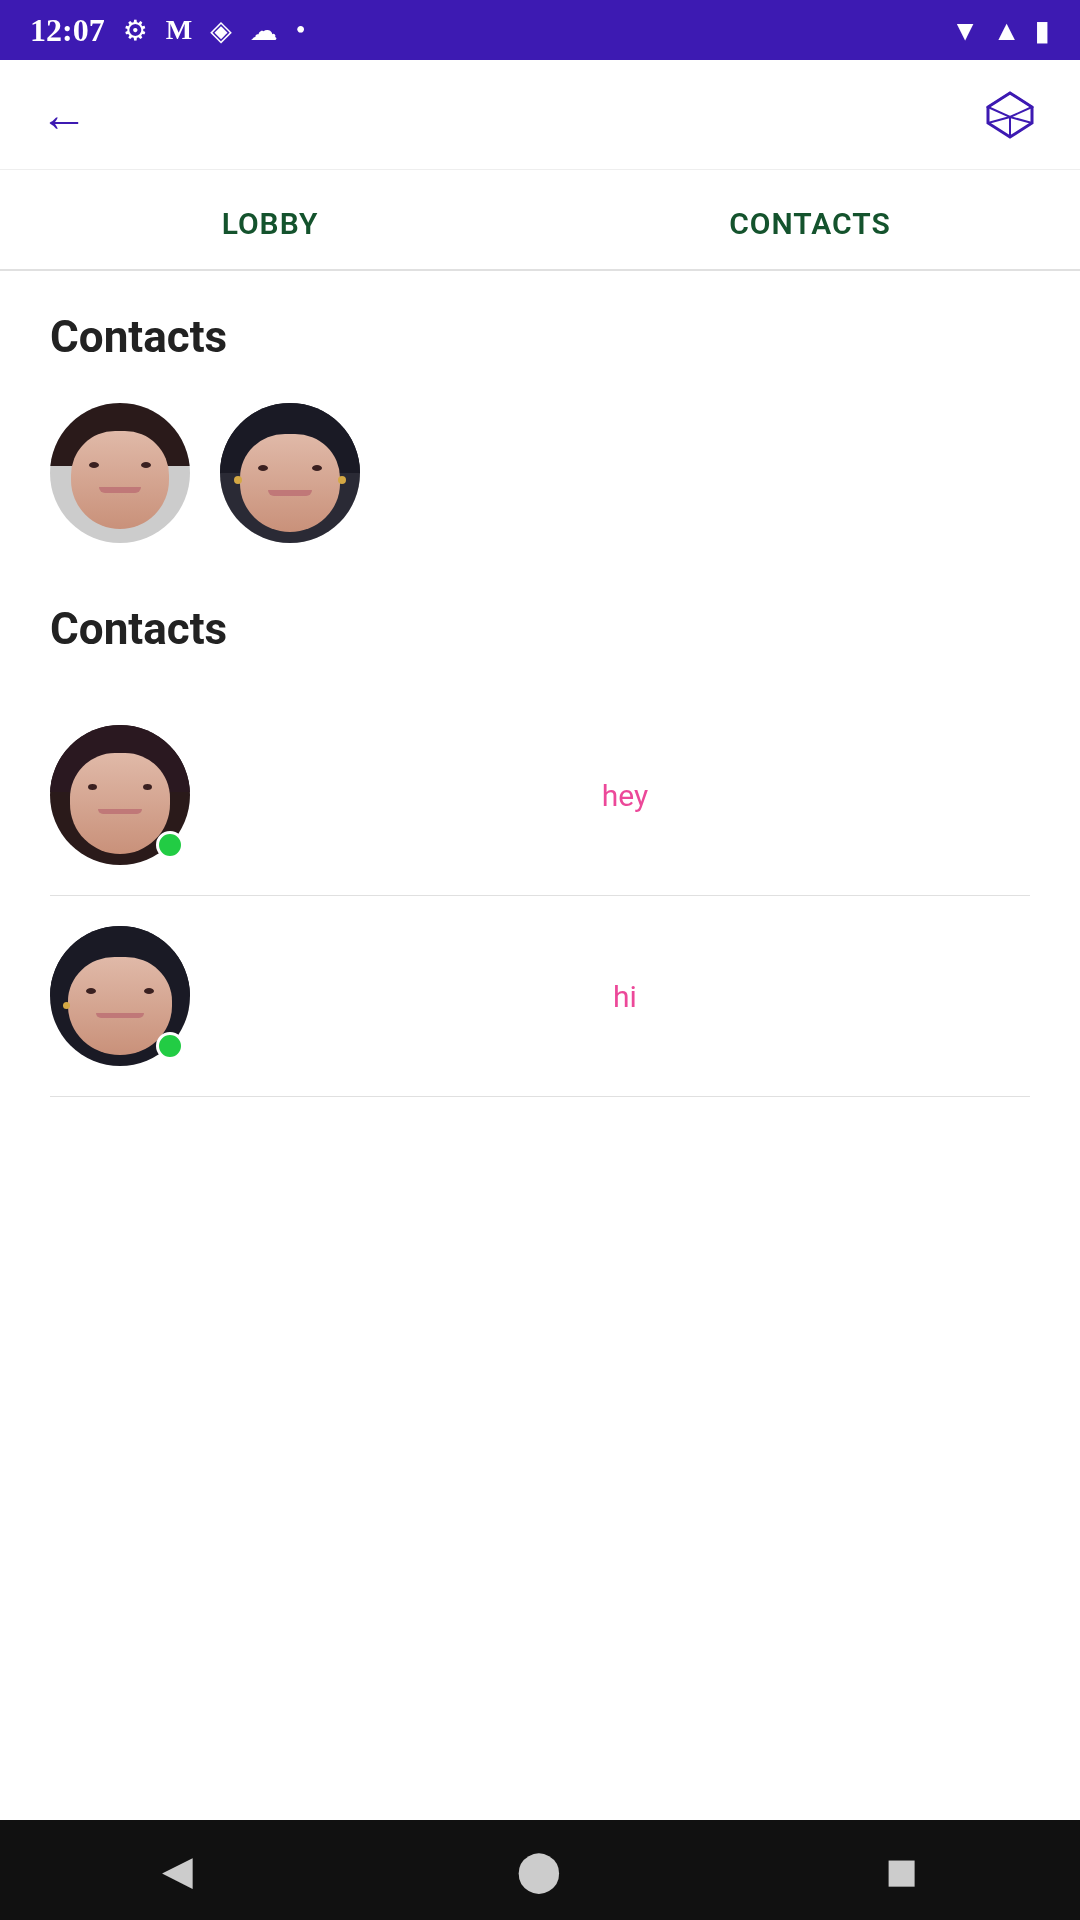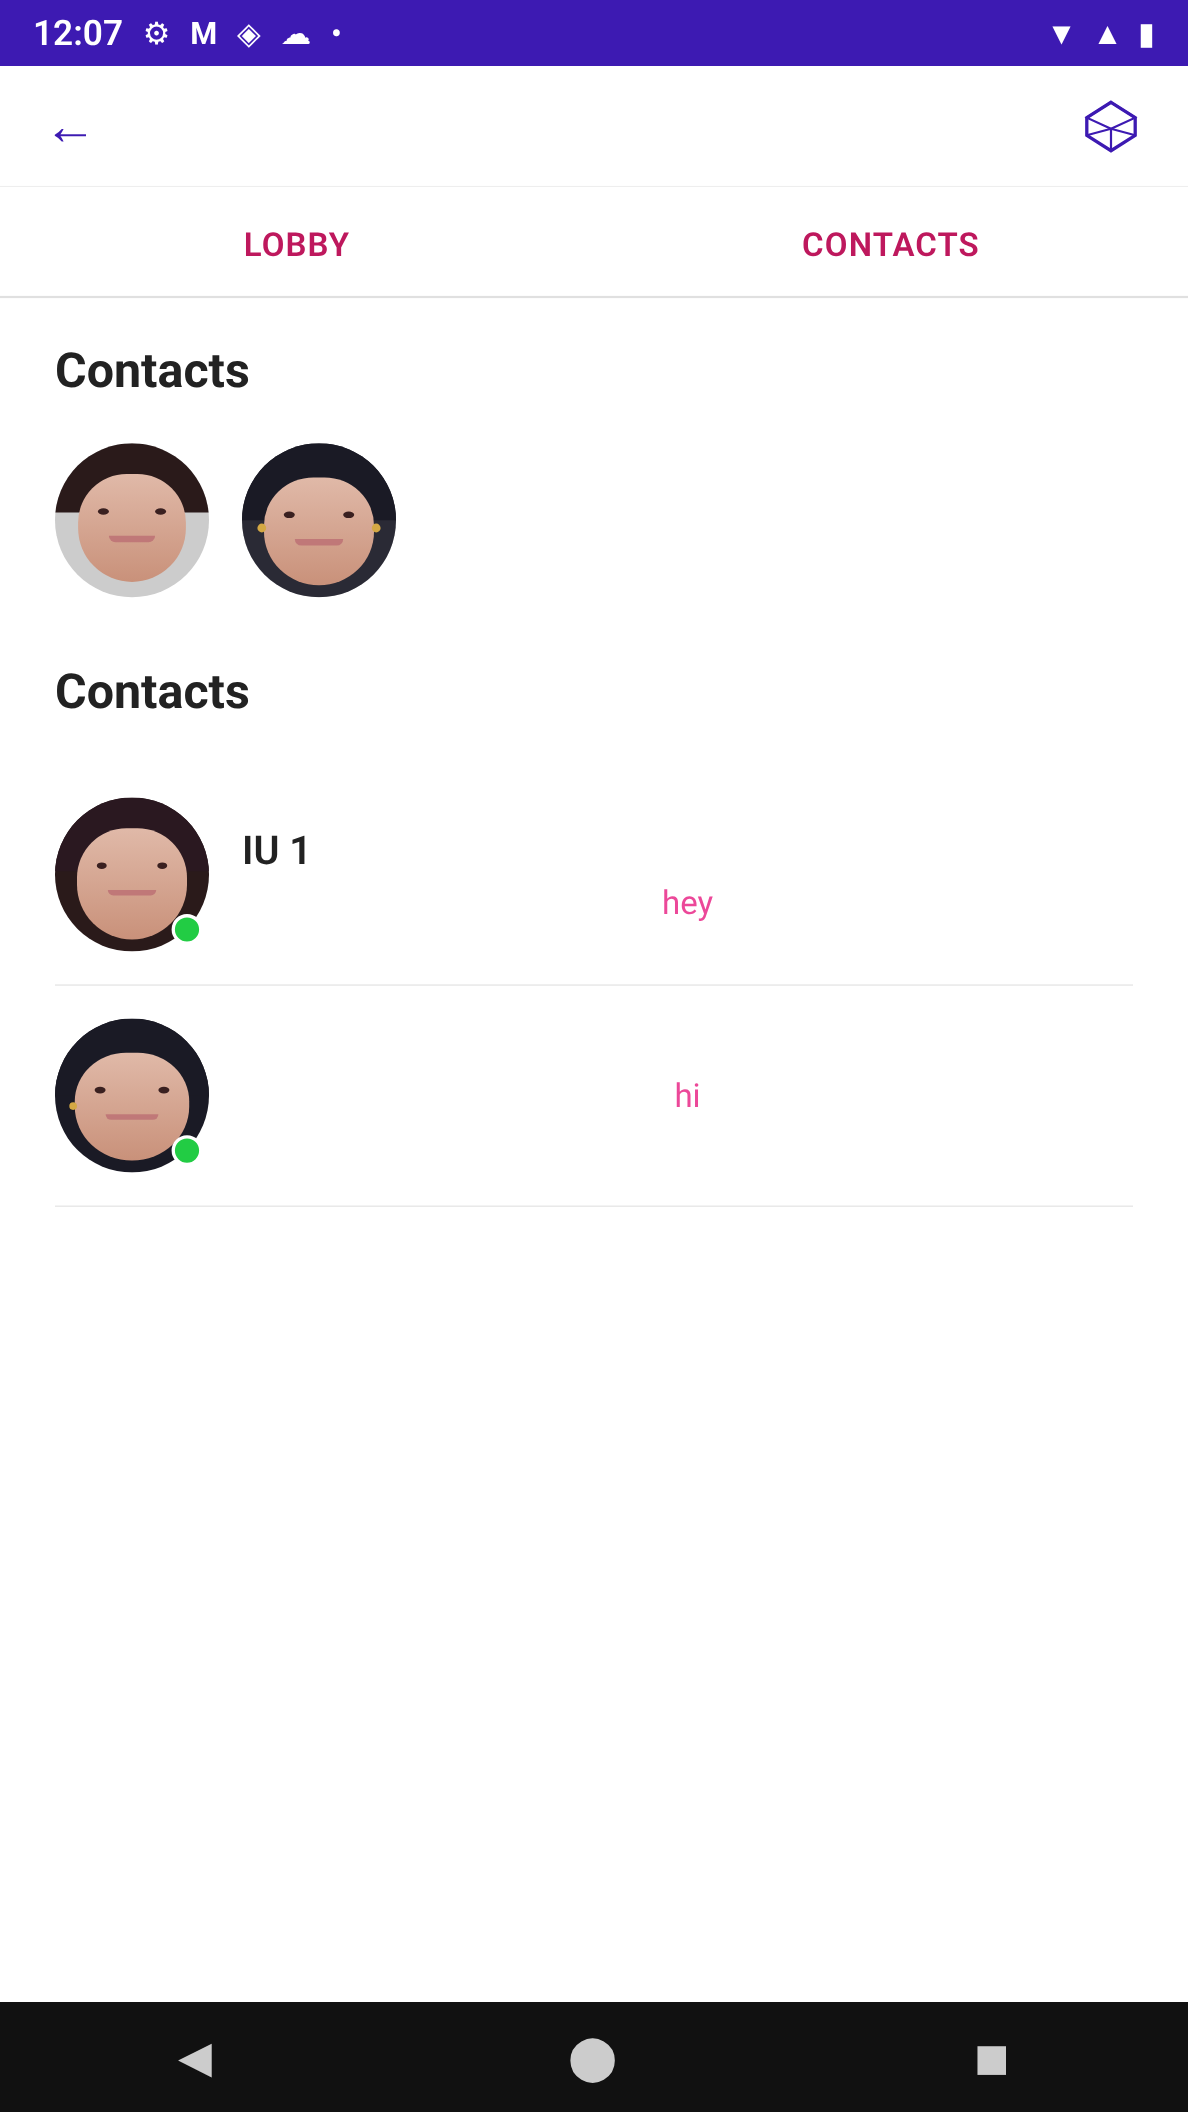--- a/index.html
+++ b/index.html
@@ -23,20 +23,21 @@
       justify-content: space-between;
       padding: 0 30px;
       font-size: 28px;
       font-weight: 500;
     }
 
     .status-left {
       display: flex;
       align-items: center;
       gap: 18px;
+      font-family: Liberation Serif, serif;
     }
 
     .status-right {
       display: flex;
       align-items: center;
       gap: 14px;
     }
 
     .status-time {
       font-size: 32px;
@@ -65,21 +66,21 @@
       display: flex;
       border-bottom: 2px solid #e0e0e0;
     }
 
     .tab {
       flex: 1;
       text-align: center;
       padding: 36px 0 28px;
       font-size: 30px;
       font-weight: 600;
-      color: #be185d;
+      color: #14532d;
       cursor: pointer;
       letter-spacing: 1px;
       position: relative;
     }
 
     .tab.active {
       color: #222;
     }
 
     .tab.active::after {
@@ -312,21 +313,20 @@
             <div style="position:absolute; top:0; left:0; right:0; height:48%; background:#2a1820; border-radius:50% 50% 0 0;"></div>
             <div style="position:absolute; top:20%; left:14%; right:14%; bottom:8%; background: linear-gradient(180deg, #e0b9a8 0%, #c9917a 100%); border-radius:45% 45% 50% 50%;"></div>
             <div style="position:absolute; top:42%; left:27%; width:9px; height:6px; background:#3a2020; border-radius:50%;"></div>
             <div style="position:absolute; top:42%; right:27%; width:9px; height:6px; background:#3a2020; border-radius:50%;"></div>
             <div style="position:absolute; top:60%; left:34%; width:32%; height:5px; background:#c07878; border-radius:0 0 10px 10px;"></div>
           </div>
         </div>
         <div class="online-dot"></div>
       </div>
       <div class="message-info">
-        <div class="message-name">IU 1</div>
         <div class="message-preview">hey</div>
       </div>
     </div>
 
     <div class="message-item">
       <div class="message-avatar-wrap">
         <div class="message-avatar">
           <div class="face-circle" style="background:#1a1a25;">
             <div style="position:absolute; top:0; left:0; right:0; height:50%; background:#1a1a25; border-radius:50% 50% 0 0;"></div>
             <div style="position:absolute; top:22%; left:13%; right:13%; bottom:8%; background: linear-gradient(180deg, #e0b9a8 0%, #c9917a 100%); border-radius:45% 45% 50% 50%;"></div>

